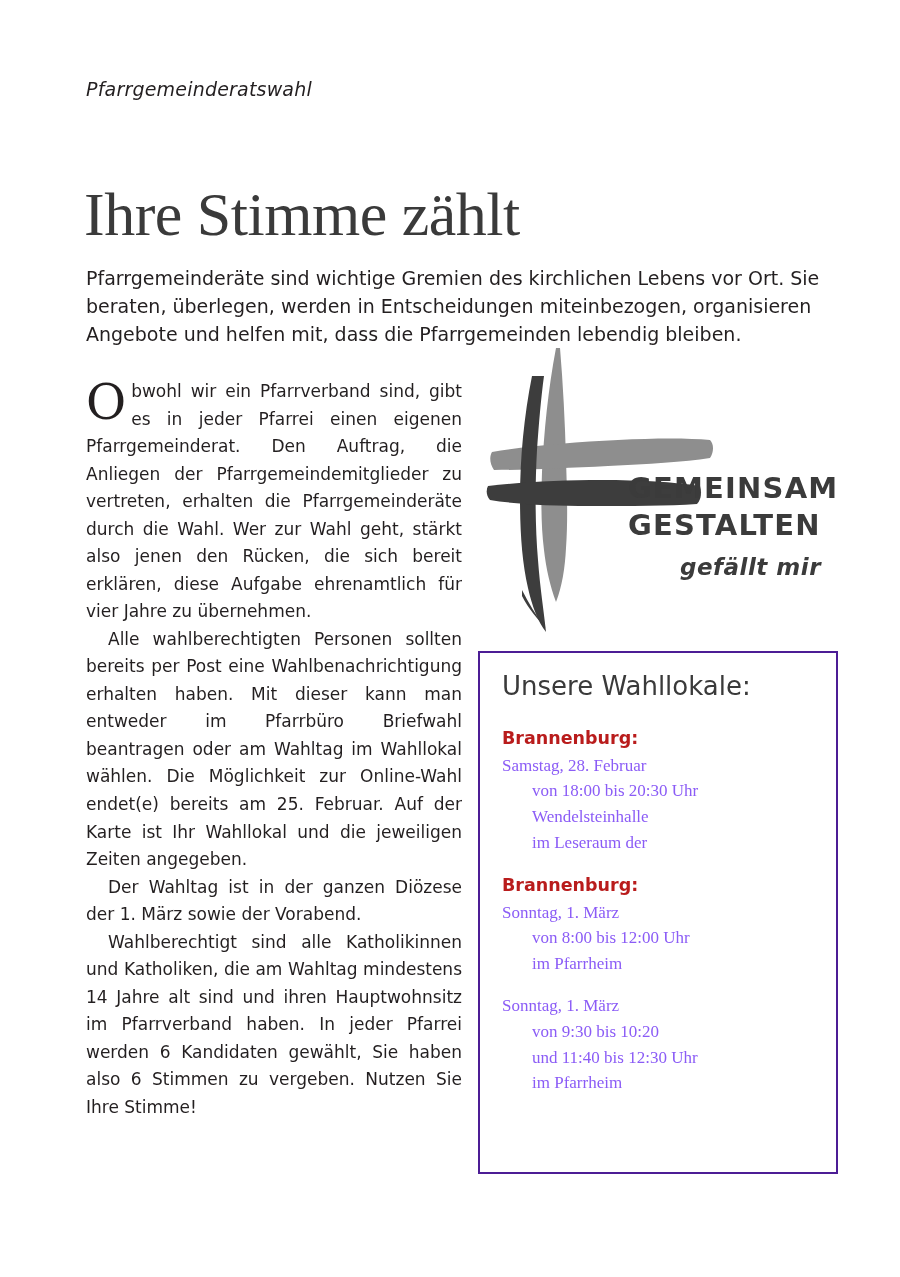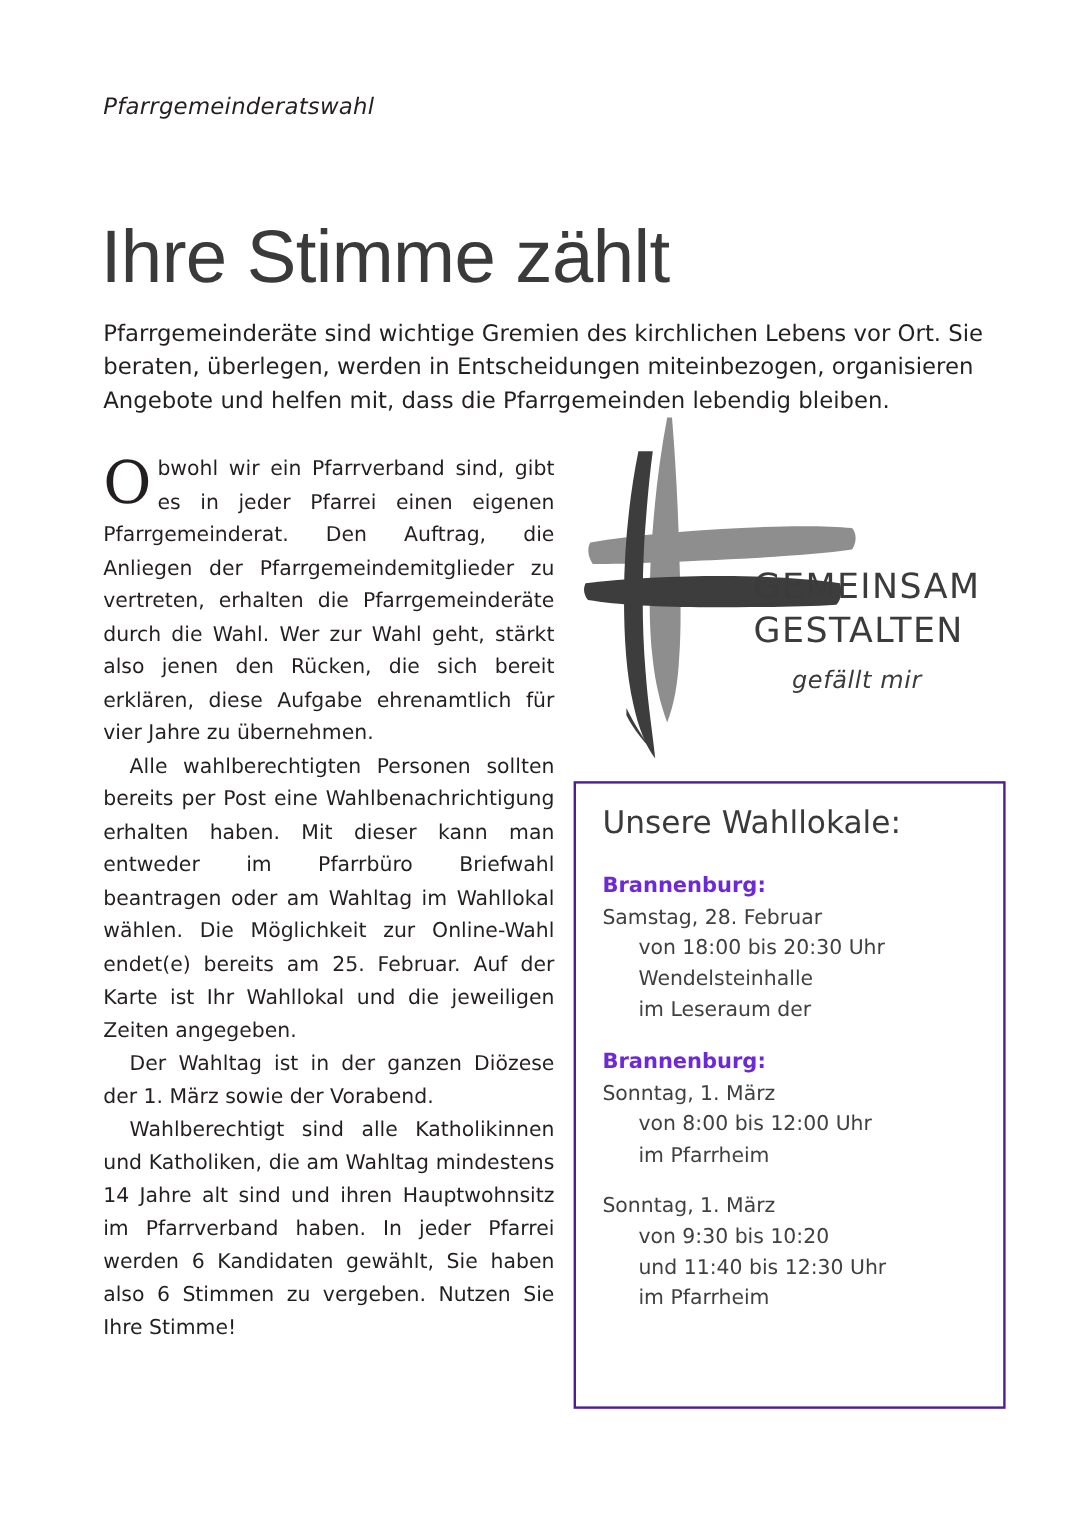--- a/index.html
+++ b/index.html
@@ -33,21 +33,21 @@
     font-size: 19px;
     color: #231f20;
     letter-spacing: 0.2px;
   }
 
   
   .headline {
     position: absolute;
     left: 84px;
     top: 140px;
-    font-family: Liberation Sans, sans-serif;
+    font-family: Liberation Serif, serif;
     font-size: 62px;
     font-weight: 400;
     line-height: 1.05;
     color: #3a3a3a;
     letter-spacing: -0.5px;
   }
 
   
   .lead {
     position: absolute;
@@ -101,35 +101,36 @@
     height: 295px;
   }
   .logo-area svg {
     display: block;
   }
   .logo-text {
     position: absolute;
     left: 150px;
     top: 130px;
     color: #3b3b3b;
+    font-weight: bold;
   }
   .logo-line1, .logo-line2 {
     font-family: "DejaVu Sans", sans-serif;
     font-size: 29px;
     letter-spacing: 1.2px;
     line-height: 1.28;
     color: #3b3b3b;
   }
   .logo-line3 {
     font-family: "DejaVu Sans", sans-serif;
     font-style: italic;
-    font-size: 20px;
+    font-size: 23px;
     color: #3b3b3b;
     margin-top: 10px;
-    margin-left: 32px;
+    margin-left: 52px;
     letter-spacing: 0.5px;
   }
 
   
   .box {
     position: absolute;
     left: 478px;
     top: 651px;
     width: 360px;
     height: 523px;
@@ -153,25 +154,26 @@
     font-size: 17px;
     line-height: 1.52;
     color: #231f20;
   }
   .place {
     margin-bottom: 16px;
   }
   .place-name {
     font-weight: bold;
     font-size: 17.5px;
-    color: #6d28d9;
+    color: #b91c1c;
     margin-bottom: 1px;
   }
   .place-line {
-    color: #404040;
+    color: #8b5cf6;
+    font-family: Liberation Serif, serif;
   }
   .indent {
     padding-left: 30px;
   }
 </style>
 </head>
 <body>
 
 <div class="page">
 

